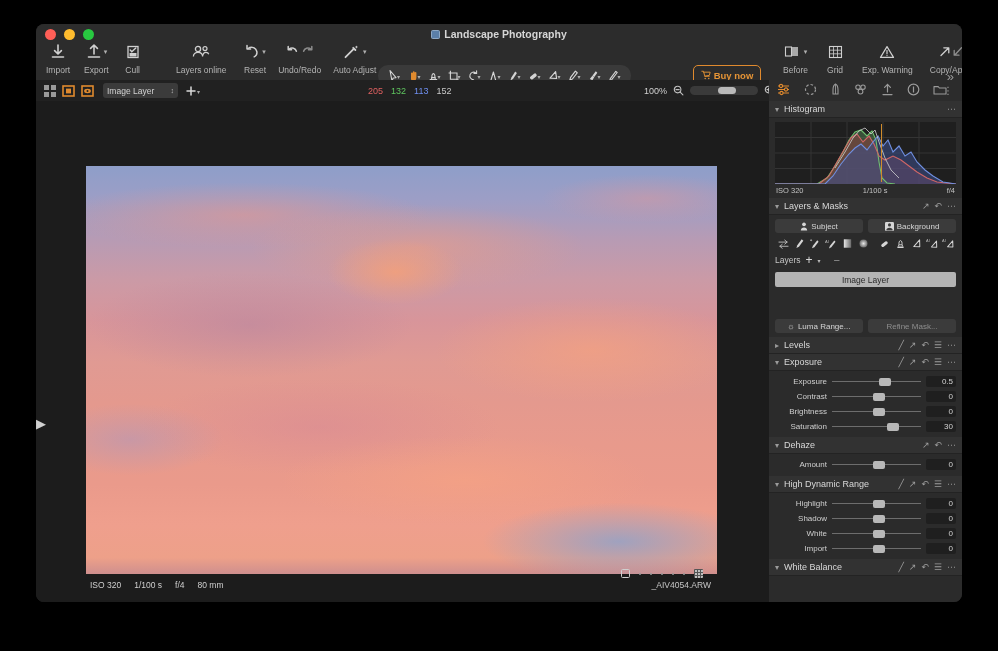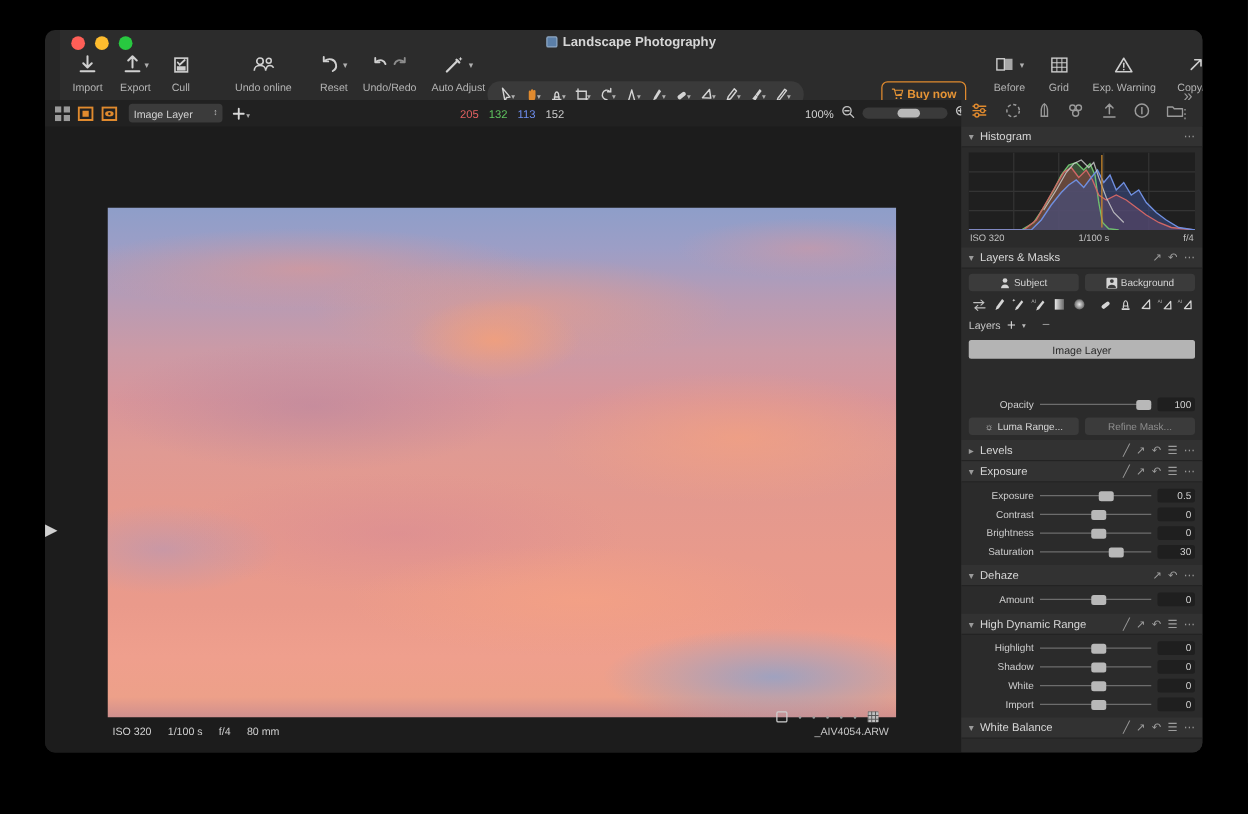--- a/index.html
+++ b/index.html
@@ -3,21 +3,21 @@
 <meta charset="utf-8">
 <style>
   * { margin:0; padding:0; box-sizing:border-box; }
   html,body { width:998px; height:651px; background:#000; overflow:hidden;
               font-family:"Liberation Sans", sans-serif; }
 
   #win { position:absolute; left:36px; top:24px; width:926px; height:578px;
          background:#262626; border-radius:8px; overflow:hidden; }
 
   
-  #titlebar { position:relative; height:56px; background:#2c2c2c;margin-left:12px; }
+  #titlebar { position:relative; height:56px; background:#2c2c2c; }
   .traffic { position:absolute; top:5px; display:flex; gap:8px; left:9px; }
   .tl { width:11px; height:11px; border-radius:50%; }
   .tl.r{background:#ff5f57;} .tl.y{background:#febc2e;} .tl.g{background:#28c840;}
   #title { position:absolute; left:0; right:0; top:4px; text-align:center;
            color:#d6d6d6; font-size:10.5px; font-weight:bold; }
   #title .appicon { display:inline-block; width:9px; height:9px; background:#5b7fa8;
             border:1px solid #8ea8c4; border-radius:1.5px; vertical-align:-1px; margin-right:4px;}
 
   .tbgroup { position:absolute; top:17px; display:flex; align-items:flex-start; }
   .tbitem { display:flex; flex-direction:column; align-items:center; cursor:default;
@@ -207,21 +207,21 @@
     <div class="tbgroup" style="left:140px;">
       <div class="tbitem">
         <div class="ic">
           <svg width="20" height="16" viewBox="0 0 20 16">
               <circle cx="7" cy="5" r="2.6" stroke="#d0d0d0" stroke-width="1.3" fill="none"></circle>
               <path d="M2.4 12.5c0-2.6 2-4.2 4.6-4.2s4.6 1.6 4.6 4.2" stroke="#d0d0d0" stroke-width="1.3" fill="none"></path>
               <circle cx="14" cy="4.6" r="2" stroke="#d0d0d0" stroke-width="1.2" fill="none"></circle>
               <path d="M12 11.6c0-2.1 1.2-3.3 3-3.3 1.3 0 2.4.7 2.8 2" stroke="#d0d0d0" stroke-width="1.2" fill="none"></path>
             </svg>
         </div>
-        <div class="lb">Undo online</div>
+        <div class="lb">Layers online</div>
       </div>
     </div>
 
     <div class="tbgroup" style="left:208px; gap:12px;">
       <div class="tbitem">
         <div class="ic">
           <svg width="16" height="16" viewBox="0 0 16 16">
               <path d="M4 4.5C7.5 2 12 3.6 12.8 7.5c.5 2.4-.8 4.4-2.6 5.3" stroke="#d0d0d0" stroke-width="1.5" fill="none" stroke-linecap="round"></path>
               <path d="M3 1.5v3.6h3.6" stroke="#d0d0d0" stroke-width="1.5" fill="none" stroke-linecap="round" stroke-linejoin="round"></path>
             </svg>
@@ -648,27 +648,20 @@
       <span class="plus">+</span>
       <span style="font-size:6px;color:#bbb;">▾</span>
       <span class="minus">−</span>
     </div>
     <div id="layerlist">
       <div id="layeritem">
         <span>Image Layer</span>
       </div>
     </div>
 
-    <div class="srow">
-      <span class="nm">Opacity</span>
-      <span class="track">
-          <span class="knob" style="left:calc(100% - 12px);"></span>
-        </span>
-      <span class="val">100</span>
-    </div>
     <div class="btnrow" style="padding-top:3px; padding-bottom:4px;">
       <div class="pbtn">
         <span style="color:#cfcfcf;font-size:8px;">☼</span>
         <span>Luma Range...</span>
       </div>
       <div class="pbtn" style="color:#8e8e8e;">
         <span>Refine Mask...</span>
       </div>
     </div>
 

